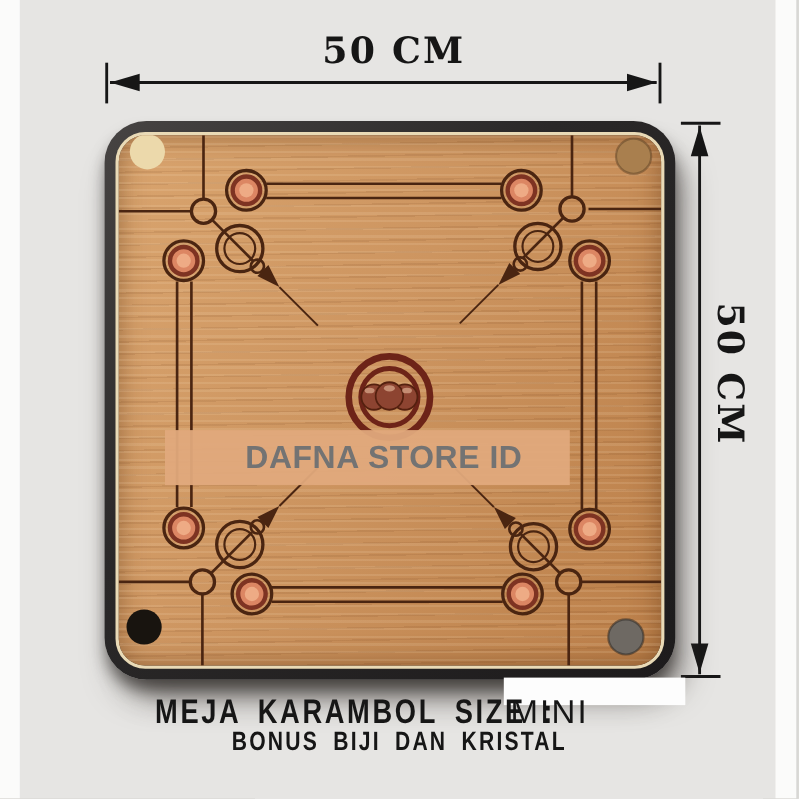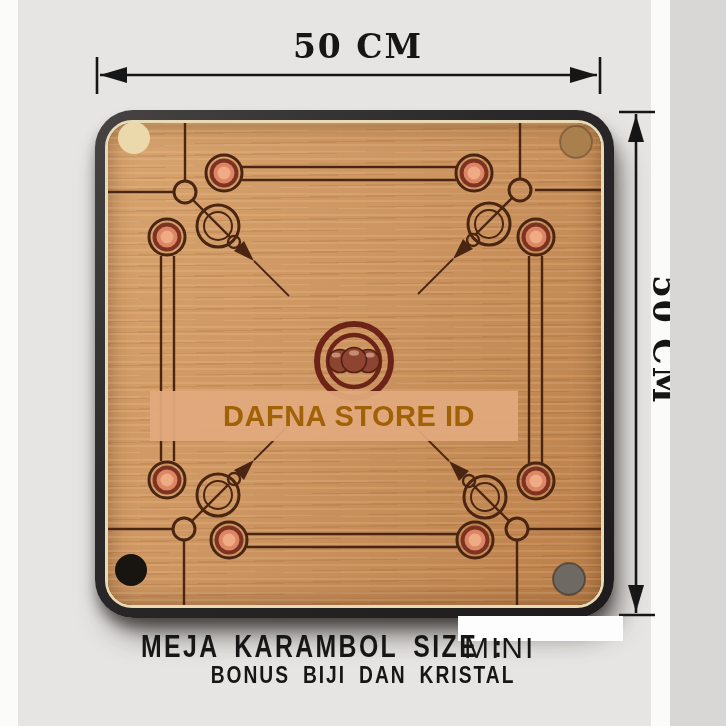--- a/index.html
+++ b/index.html
@@ -1,17 +1,17 @@
 <!DOCTYPE html>
 <html style="--bg: #e6e5e3; --strip: #fbfbfa; --ink: #161616; --frame-dark: #2a2828; --frame-light: #474443; --wood-base: #cd9560; --wood-light: #d9a46e; --wood-dark: #bb7f49; --edge-cream: #e9dab6; --line: #4a2511; --ring-red: #7e3322; --ring-fill: #dc8663; --ring-core: #eeab85; --center-ring: #6d2418; --sphere: #8d4431; --sphere-edge: #54200f; --pocket-light: #ecd9ab; --pocket-tan: #a97f4e; --pocket-black: #18140f; --pocket-gray: #6e6963; --band: #e0a97c; --patch: #fdfdfd;"><head>
 <meta charset="utf-8">
 <style>
   html,body{margin:0;padding:0;background:#d8d7d5;}
   .stage{
-    position:relative;width:670px;height:726px;overflow:hidden;
+    position:relative;width:724px;height:726px;overflow:hidden;
     background:var(--bg);
     font-family:"Liberation Sans",sans-serif;
   }
   .strip{position:absolute;top:0;bottom:0;background:var(--strip);}
   .strip.left{left:0;width:18px;}
   .strip.right{right:0;width:19px;}
 
   
   .dim-label{
     position:absolute;color:var(--ink);
@@ -61,21 +61,21 @@
   .rr-core{fill:var(--ring-core);}
   .cc-ring{fill:none;stroke:var(--center-ring);}
   .sphere{fill:var(--sphere);stroke:var(--sphere-edge);stroke-width:1.6;}
   .sphere-hl{fill:rgba(235,190,160,.6);}
 
   
   .band{position:absolute;left:150px;top:391px;width:368px;height:50px;}
   .band::before{content:"";position:absolute;inset:0;background:var(--band);opacity:.95;}
   .band .wm{
     position:relative;height:100%;display:flex;align-items:center;justify-content:center;
-    padding-left:30px;color:#a16207;font-weight:bold;font-size:29px;letter-spacing:.5px;
+    padding-left:30px;color:#737373;font-weight:bold;font-size:29px;letter-spacing:.5px;
     white-space:nowrap;
   }
 
   .white-patch{position:absolute;left:458px;top:616px;width:165px;height:25px;background:var(--patch);}
 
   
   .caption-title{
     position:absolute;left:141px;top:629px;color:var(--ink);
     font-size:31px;font-weight:bold;letter-spacing:3px;word-spacing:8px;white-space:nowrap;
     transform:scaleX(.8);transform-origin:left center;

